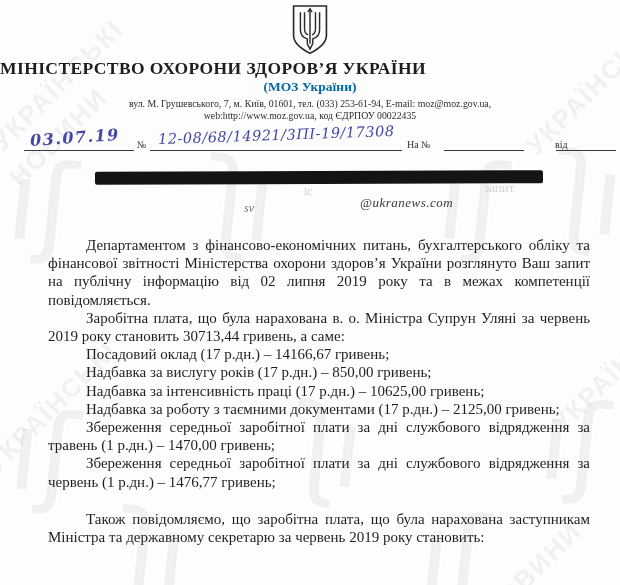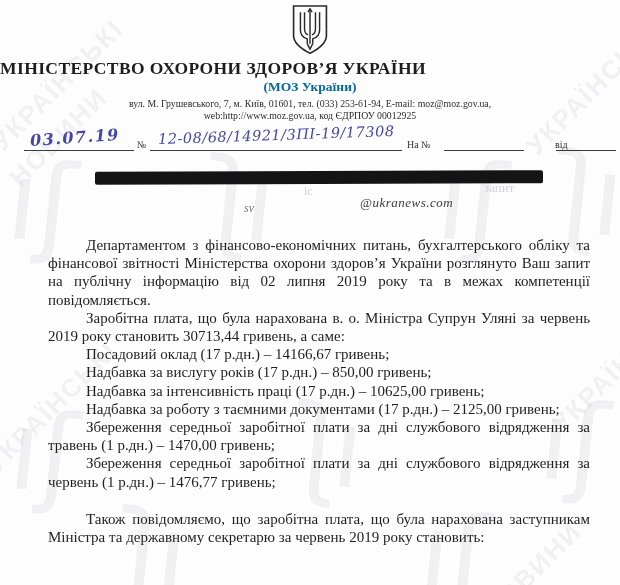--- a/index.html
+++ b/index.html
@@ -123,21 +123,21 @@
         <path d="M40 12 V36 Q40 43 35 45"></path>
         <path d="M32 7 V58"></path>
         <path d="M29 12 L32 7 L35 12"></path>
         <path d="M28 58 L32 66 L36 58"></path>
       </g>
     </svg>
 
     <div class="doc-title">МІНІСТЕРСТВО ОХОРОНИ ЗДОРОВ’Я УКРАЇНИ</div>
     <div class="doc-subtitle">(МОЗ України)</div>
     <div class="addr addr1">вул. М. Грушевського, 7, м. Київ, 01601, тел. (033) 253-61-94, E-mail: moz@moz.gov.ua,</div>
-    <div class="addr addr2">web:http://www.moz.gov.ua, код ЄДРПОУ 00012925</div>
+    <div class="addr addr2">web:http://www.moz.gov.ua, код ЄДРПОУ 00022435</div>
 
     <div class="ref-underline u-date"></div>
     <div class="ref-underline u-num"></div>
     <div class="ref-underline u-na"></div>
     <div class="ref-underline u-vid"></div>
 
     <span class="ref-label l-no">№</span>
     <span class="ref-label l-na">На №</span>
     <span class="ref-label l-vid">від</span>
 

